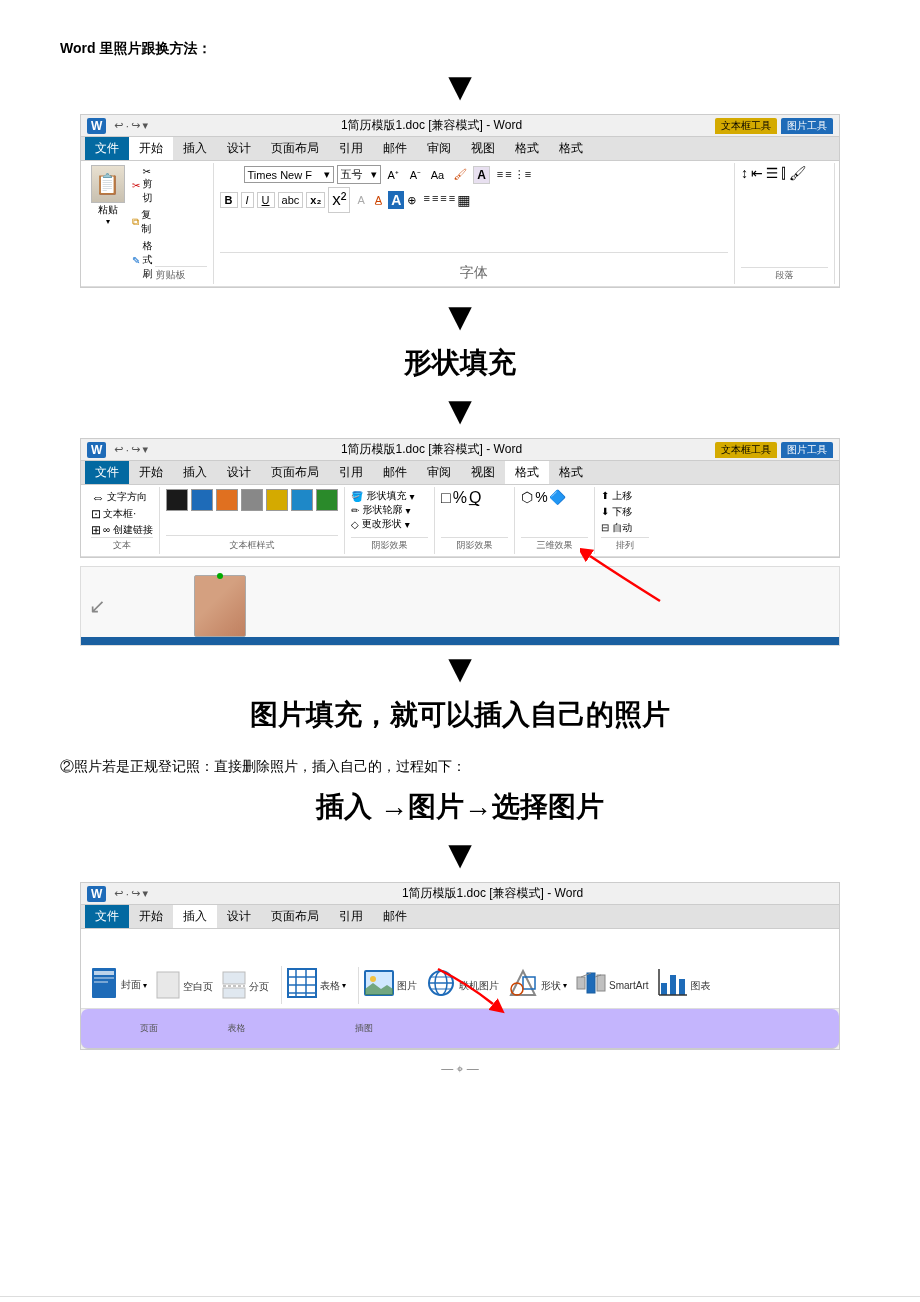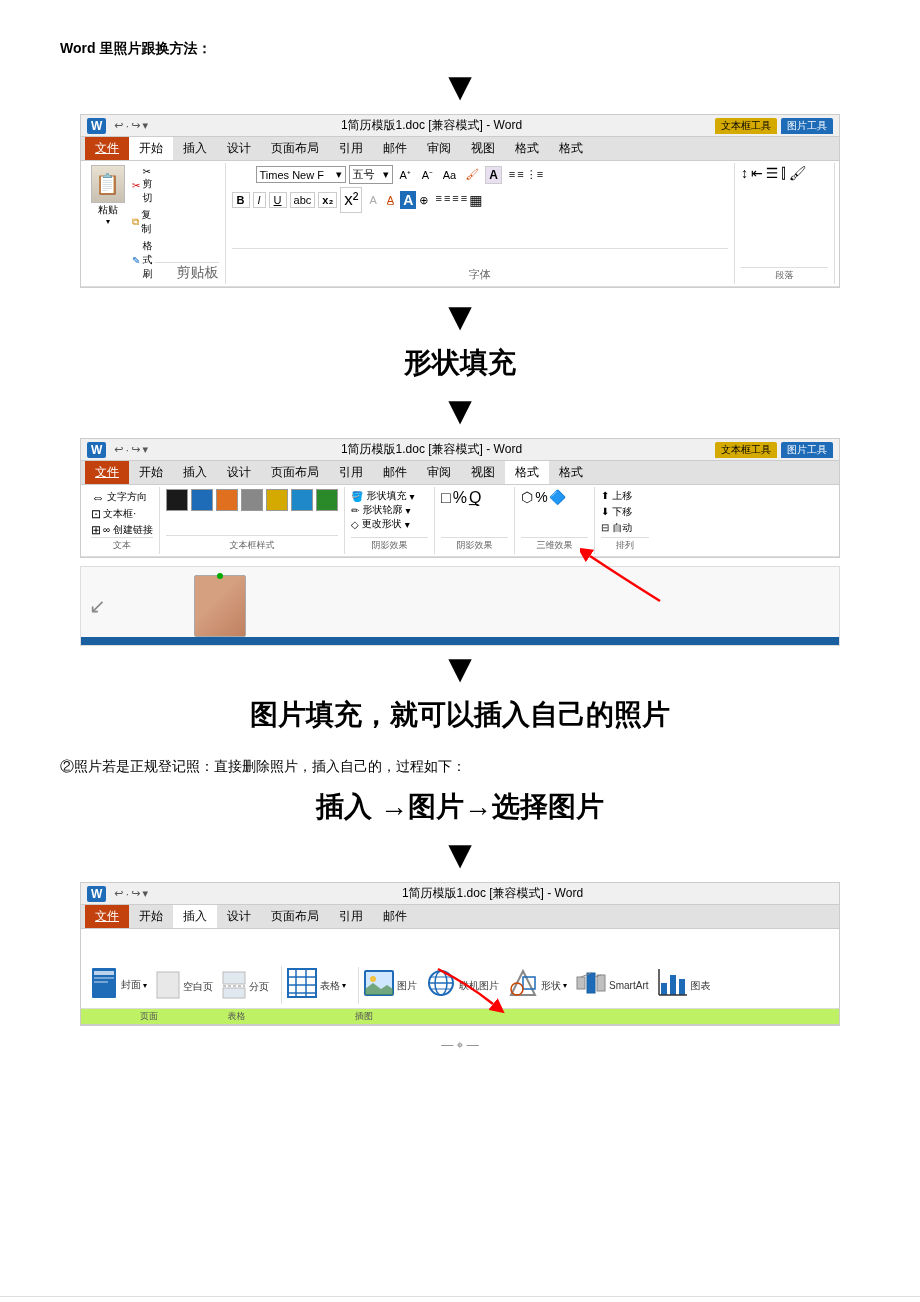--- a/index.html
+++ b/index.html
@@ -70,23 +70,22 @@
       cursor: pointer;
       height: 100%;
       display: flex;
       align-items: center;
     }
     .ribbon-tab.active {
       background: #fff;
       color: #000;
     }
     .ribbon-tab.blue-bg {
-      background: #c2410c;
+      background: #0369a1;
       color: #fff;
-      text-decoration: underline;
     }
 
     .ribbon-body {
       background: #fff;
       display: flex;
       align-items: stretch;
       padding: 2px 4px;
       min-height: 68px;
       border-bottom: 1px solid #ddd;
     }
@@ -298,21 +297,21 @@
           </div>
           <div class="small-btn">
             <span style="font-size:10px;color:#cc8800;">⧉</span>
             <span style="font-size:10px;">复制</span>
           </div>
           <div class="small-btn">
             <span style="font-size:10px;color:#0066cc;">✎</span>
             <span style="font-size:10px;">格式刷</span>
           </div>
         </div>
-        <div class="ribbon-section-label" style="margin-top:auto;font-size:14px;color:#666;width:100%;text-align:right;border-top:1px solid #ddd;padding-top:1px;align-self:flex-end;">剪贴板</div>
+        <div class="ribbon-section-label" style="margin-top:auto;font-size:10px;color:#666;width:100%;text-align:left;border-top:1px solid #ddd;padding-top:1px;align-self:flex-end;">剪贴板</div>
       </div>
 
       <div style="display:flex; flex-direction:column; padding:2px 6px; border-right:1px solid #ddd; flex:1;">
         <div class="font-row">
           <div style="border:1px solid #999;padding:1px 3px;font-size:11px;background:#fff;min-width:90px;display:flex;align-items:center;gap:2px;">
             <span>Times New F</span>
             <span style="margin-left:auto;">▾</span>
           </div>
           <div style="border:1px solid #999;padding:1px 3px;font-size:11px;background:#fff;width:44px;display:flex;align-items:center;gap:2px;">
             <span>五号</span>
@@ -341,21 +340,21 @@
           <span style="font-size:14px;padding:1px 3px;font-weight:bold;background:#1e6bb8;color:#fff;">A</span>
           <span style="font-size:11px;">⊕</span>
           <div style="display:flex;gap:2px;margin-left:4px;">
             <span style="font-size:11px;">≡</span>
             <span style="font-size:11px;">≡</span>
             <span style="font-size:11px;">≡</span>
             <span style="font-size:11px;">≡</span>
             <span style="font-size:14px;">▦</span>
           </div>
         </div>
-        <div style="font-size:11px;color:#666;text-align:center;border-top:1px solid #ddd;padding-top:18px;margin-top:auto;">字体</div>
+        <div style="font-size:14px;color:#666;text-align:center;border-top:1px solid #ddd;padding-top:11px;margin-top:auto;">字体</div>
       </div>
 
       <div style="display:flex;flex-direction:column;padding:2px 6px;border-right:1px solid #ddd;min-width:100px;">
         <div style="display:flex;gap:3px;font-size:14px;flex-wrap:wrap;">
           <span>↕</span>
           <span>⇤</span>
           <span>☰</span>
           <span>⫿</span>
           <span>🖌</span>
         </div>
@@ -645,21 +644,21 @@
             <defs>
               <marker id="arrowhead2" markerWidth="6" markerHeight="6" refX="0" refY="3" orient="auto">
                 <path d="M0,0 L0,6 L6,3 z" fill="red"></path>
               </marker>
             </defs>
             <path d="M20,5 Q50,20 75,40" stroke="red" stroke-width="2.5" fill="none" marker-end="url(#arrowhead2)"></path>
           </svg>
         </div>
       </div>
 
-      <div style="display:flex;background:#bef264;padding:1px 8px;font-size:9px;color:#555;border-bottom:1px solid #ccc;">
+      <div style="display:flex;background:#c4b5fd;padding:13px 8px;font-size:9px;color:#555;border-bottom:1px solid #ccc;border-radius:7px;">
         <span style="min-width:120px;text-align:center;">页面</span>
         <span style="min-width:55px;text-align:center;">表格</span>
         <span style="min-width:200px;text-align:center;">插图</span>
       </div>
     </div>
 
     <div style="text-align:center;margin-top:12px;font-size:12px;color:#888;">
       <span>— ⌖ —</span>
     </div>
   </div>

